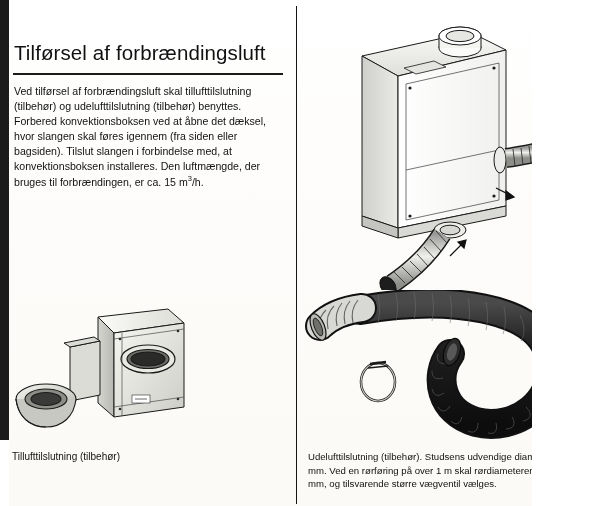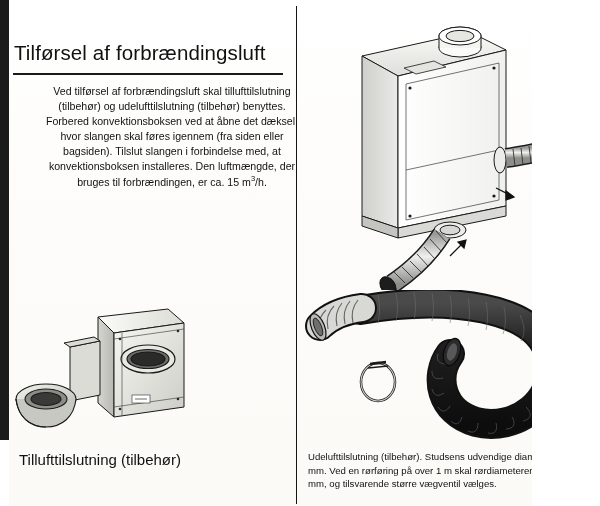--- a/index.html
+++ b/index.html
@@ -74,34 +74,33 @@
   }
   
   .body-text {
     position: absolute;
     left: 14px;
     top: 84px;
     width: 268px;
     font-size: 10.6px;
     line-height: 1.42;
     color: #111111;
-    text-align: center;
-    margin-left: 24px;
+    text-align: left;
   }
   .body-text .sup {
     font-size: 7.5px;
     vertical-align: super;
   }
   
   .caption-left {
     position: absolute;
-    left: 19px;
+    left: 12px;
     top: 450px;
     width: 265px;
-    font-size: 15px;
+    font-size: 10px;
     color: #111111;
     line-height: 1.35;
   }
   .caption-right {
     position: absolute;
     left: 308px;
     top: 450px;
     width: 282px;
     font-size: 9.6px;
     color: #111111;

